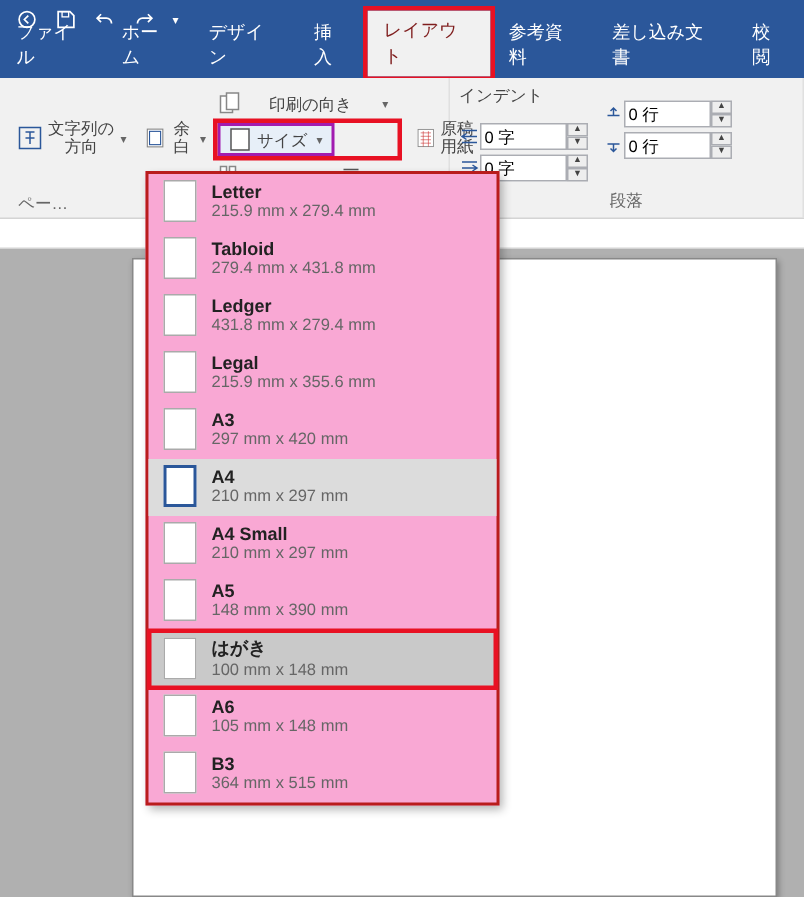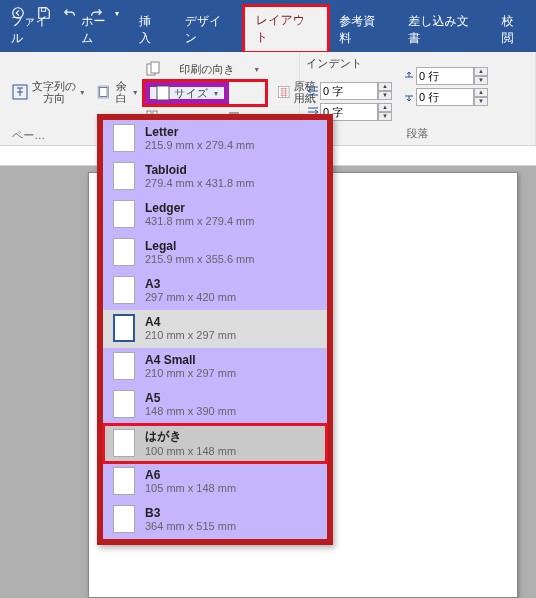--- a/index.html
+++ b/index.html
@@ -19,35 +19,35 @@
   .group { border-right: 1px solid #e0e0e0; padding: 4px 6px 2px; display: flex; flex-direction: column; }
   .group-label { font-size: 11px; color: #666; text-align: center; margin-top: auto; padding-bottom: 2px; }
 
   .vbtn { display: flex; flex-direction: row; align-items: center; padding: 2px 4px; gap: 2px; }
   .vbtn .ico { width: 20px; height: 20px; }
   .vbtn .lab { font-size: 11px; line-height: 12px; text-align: center; }
 
   .hrow { display: flex; align-items: center; gap: 18px; height: 22px; }
   .drop-arrow { font-size: 8px; color: #666; margin-left: 2px; }
 
-  .size-btn { display: flex; align-items: center; gap: 4px; background: #e7eff8; border: 5px solid #a21caf; padding: 2px 6px; height: 22px; }
+  .size-btn { display: flex; align-items: center; gap: 4px; background: #e7eff8; border: 2px solid #a21caf; padding: 2px 6px; height: 22px; }
   .size-hl { outline: 3px solid #e81123; outline-offset: 0; }
 
   .indent-box { display:flex; flex-direction:column; gap:1px;margin-top:10px; }
   .spin { display:flex; align-items:center; height:20px; }
   .spin input { width:58px; height:18px; border:1px solid #abadb3; font-size:11px; padding:0 2px; background:#fff; }
   .spin .ar { width:14px; display:flex; flex-direction:column; }
   .spin .ar div { height:9px; border:1px solid #abadb3; background:#eee; font-size:6px; line-height:6px; text-align:center; }
 
   .ruler { height: 20px; background: #fff; border-bottom: 1px solid #d4d4d4; }
 
   .doc-area { background: #b0b0b0; height: 432px; display:flex; justify-content:center; padding-top: 6px; }
   .page { width: 430px; background:#fff; border:1px solid #888; box-shadow: 1px 2px 4px rgba(0,0,0,.3); height: 100%; margin-left: 70px; }
 
-  .size-menu { position: absolute; left: 97px; top: 114px; width: 236px; background: #c4b5fd; border:6px solid #b91c1c; box-shadow: 2px 3px 6px rgba(0,0,0,.3); z-index: 50; }
+  .size-menu { position: absolute; left: 97px; top: 114px; width: 236px; background: #f9a8d4; border:2px solid #b91c1c; box-shadow: 2px 3px 6px rgba(0,0,0,.3); z-index: 50; }
   .size-item { display:flex; align-items:center; gap: 10px; padding: 4px 10px 6px; }
   .size-item .thumb { width: 22px; height: 28px; border:1px solid #aaa; background:#fff; flex-shrink:0; }
   .size-item .txt { display:flex; flex-direction:column; }
   .size-item .name { font-size: 12px; color:#222; font-weight: 600; }
   .size-item .dims { font-size: 11px; color:#666; }
   .size-item.sel { background:#dcdcdc; }
   .size-item.sel .thumb { border:2px solid #2b579a; }
   .size-item.hl { background:#c9c9c9; outline:3px solid #e81123; outline-offset:-2px; }
 
   svg { display:block; }
@@ -82,22 +82,22 @@
     <div class="qat-btn" style="width:14px">
         <span style="font-size:8px">▾</span>
       </div>
   </div>
   <div class="title-text">文書 1  -  Word</div>
 </div>
 
 <div class="tabs">
   <div class="tab">ファイル</div>
   <div class="tab">ホーム</div>
+  <div class="tab">デザイン</div>
   <div class="tab">挿入</div>
-  <div class="tab">デザイン</div>
   <div class="tab active hl">レイアウト</div>
   <div class="tab">参考資料</div>
   <div class="tab">差し込み文書</div>
   <div class="tab">校閲</div>
 </div>
 
 <div class="ribbon">
 
   <div class="group" style="width:300px">
     <div style="display:flex; gap:4px;">

